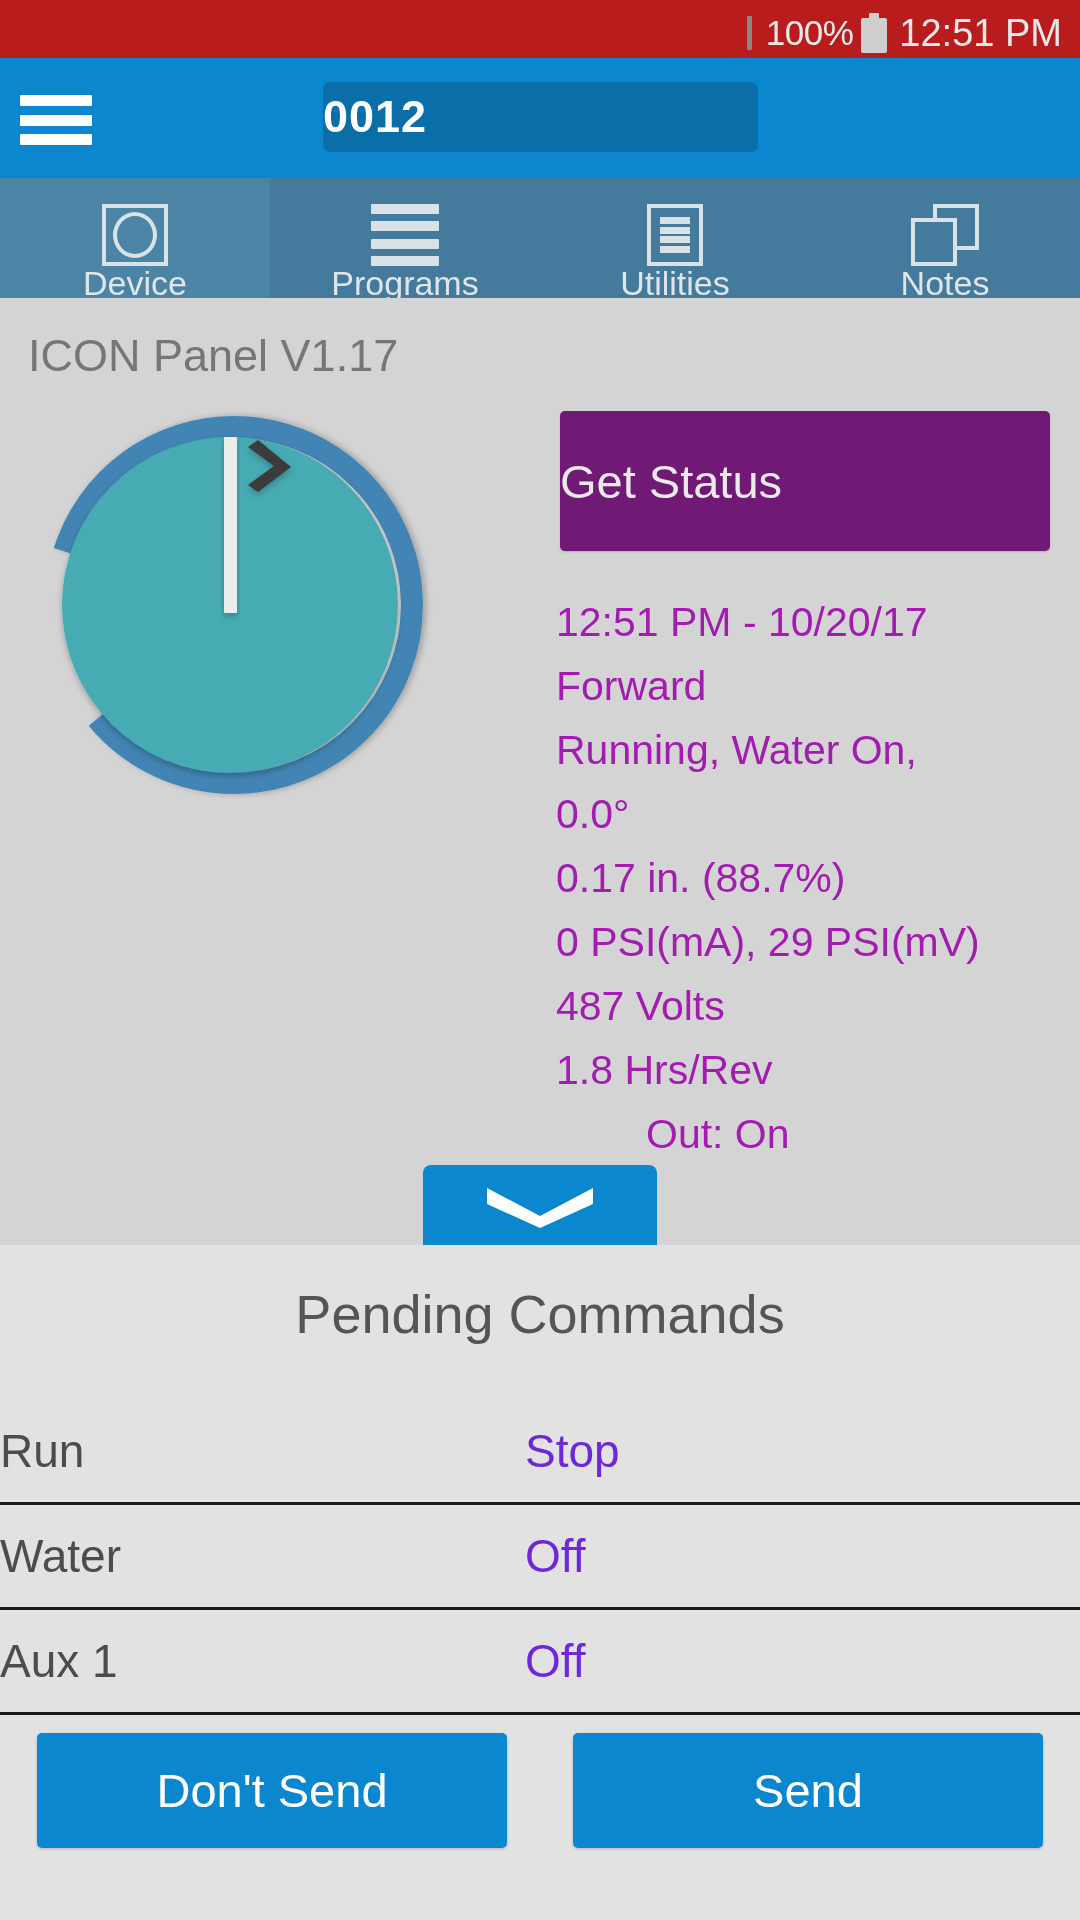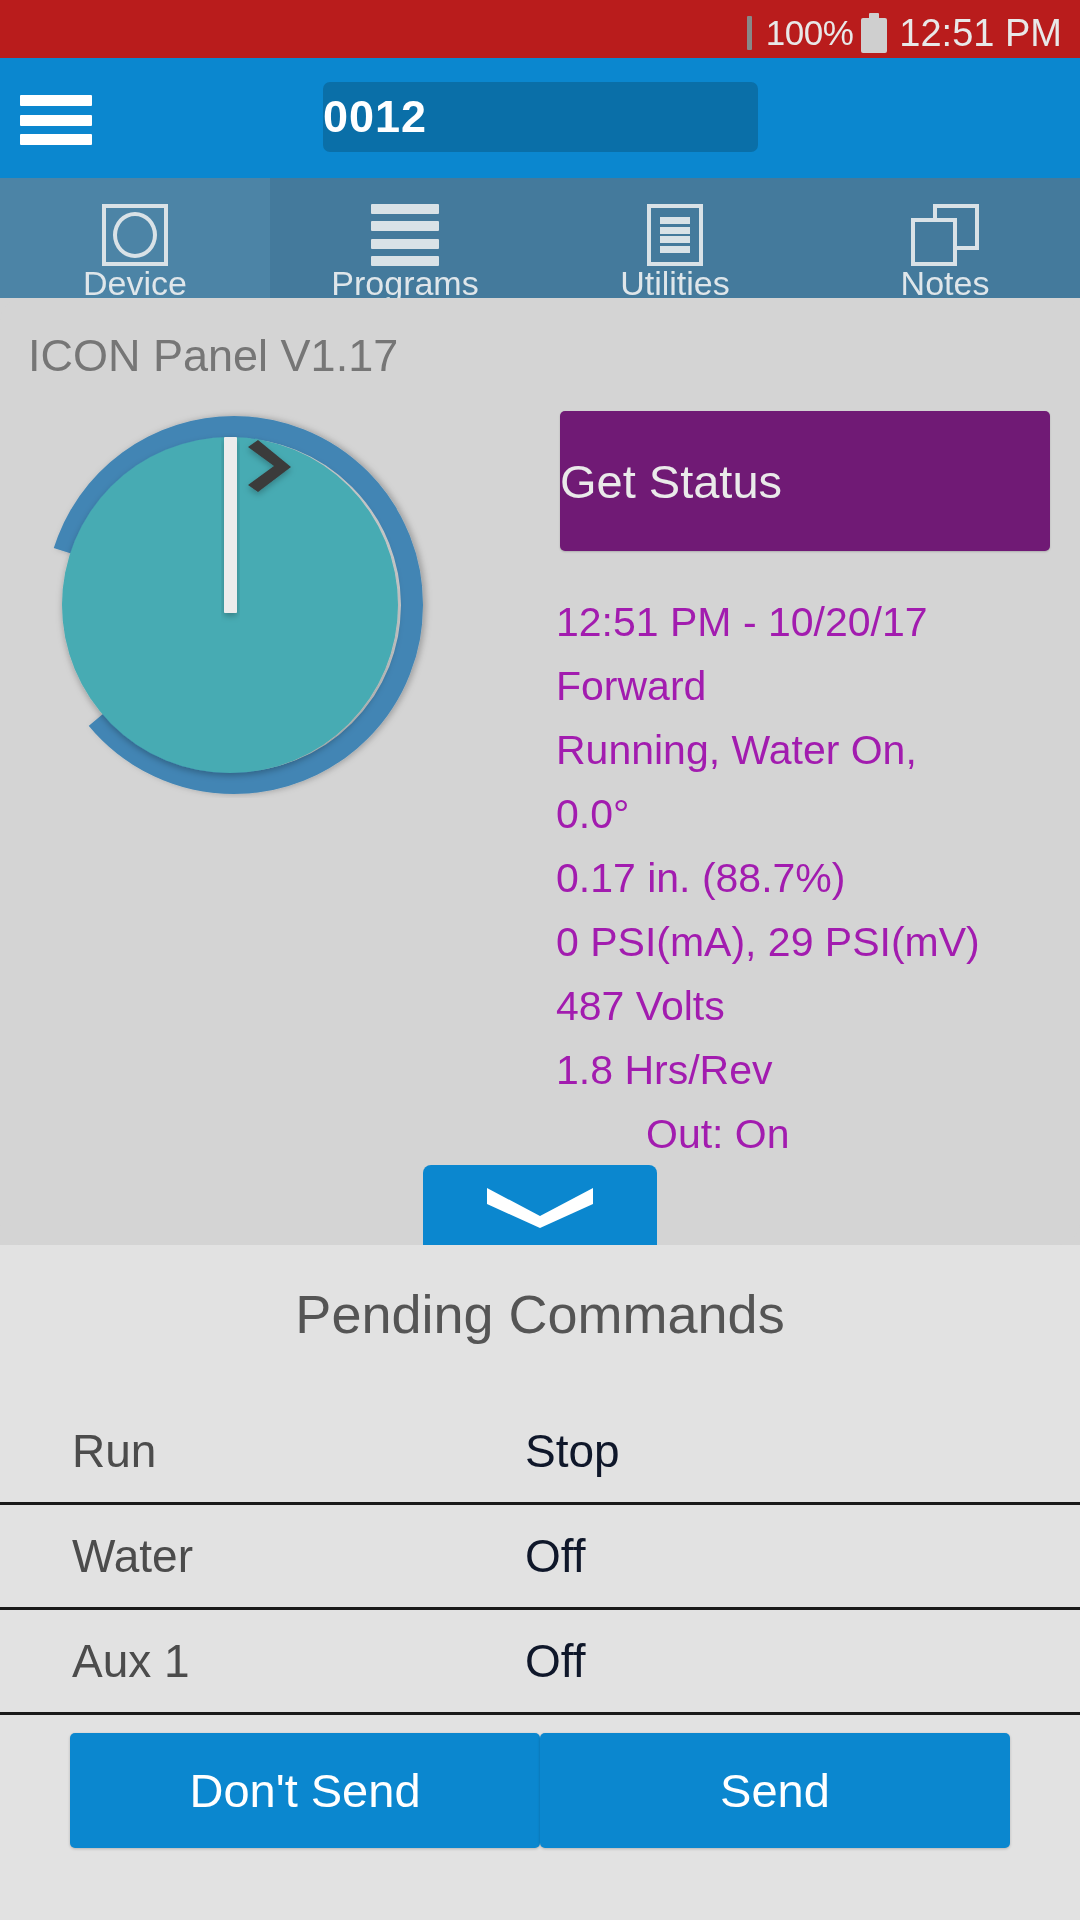--- a/index.html
+++ b/index.html
@@ -106,25 +106,25 @@
   }
   .pending-title{
     position:absolute;left:0;top:38px;width:1080px;text-align:center;
     color:#555;font-size:54px;
   }
   .cmd-list{position:absolute;left:0;top:155px;width:1080px;}
   .cmd-row{
     height:105px;display:flex;align-items:center;
     border-bottom:3px solid #1a1a1a;box-sizing:border-box;
   }
-  .cmd-row .k{width:525px;padding-left:72px;box-sizing:border-box;color:#4c4c4c;font-size:46px;}
-  .cmd-row .v{color:#0f172a;font-size:46px;}
+  .cmd-row .k{width:525px;box-sizing:border-box;color:#4c4c4c;font-size:46px;}
+  .cmd-row .v{color:#6d28d9;font-size:46px;}
   .btn-row{
     position:absolute;left:0;top:488px;width:1080px;height:115px;
-    display:flex;justify-content:center;padding:0 37px;box-sizing:border-box;
+    display:flex;justify-content:space-between;padding:0 37px;box-sizing:border-box;
   }
   .btn{
     width:470px;height:115px;background:#0b87cf;border-radius:5px;
     display:flex;align-items:center;justify-content:center;
     box-shadow:0 1px 3px rgba(0,0,0,.2);
   }
   .btn .txt{color:#fff;font-size:47px;}
 </style>
 </head>
 <body>

